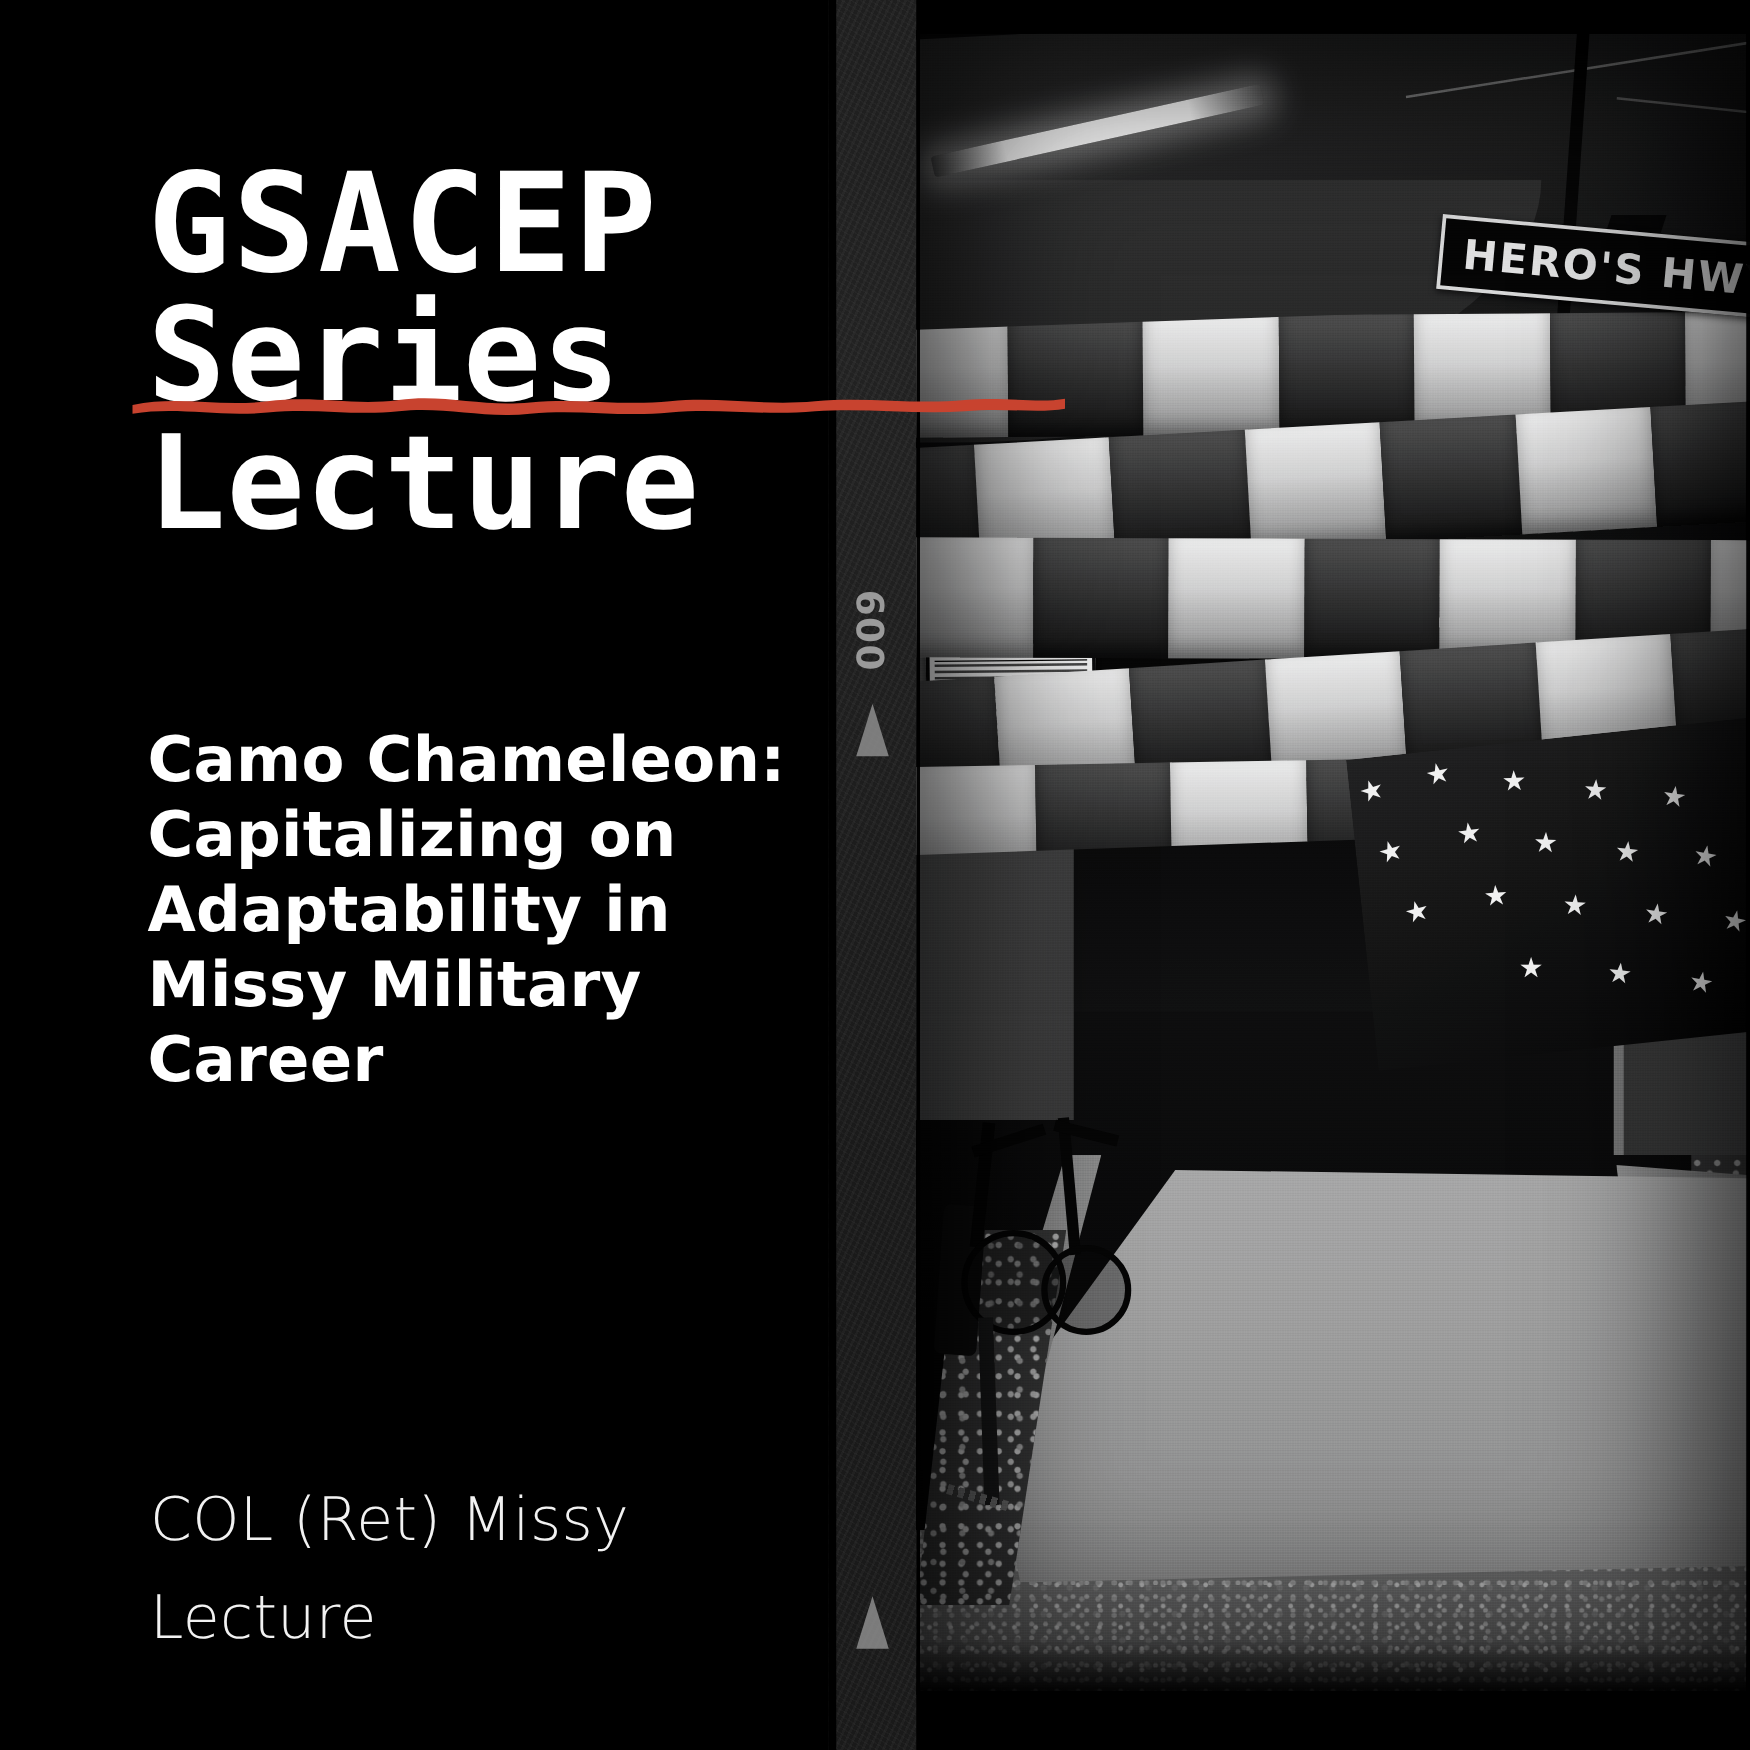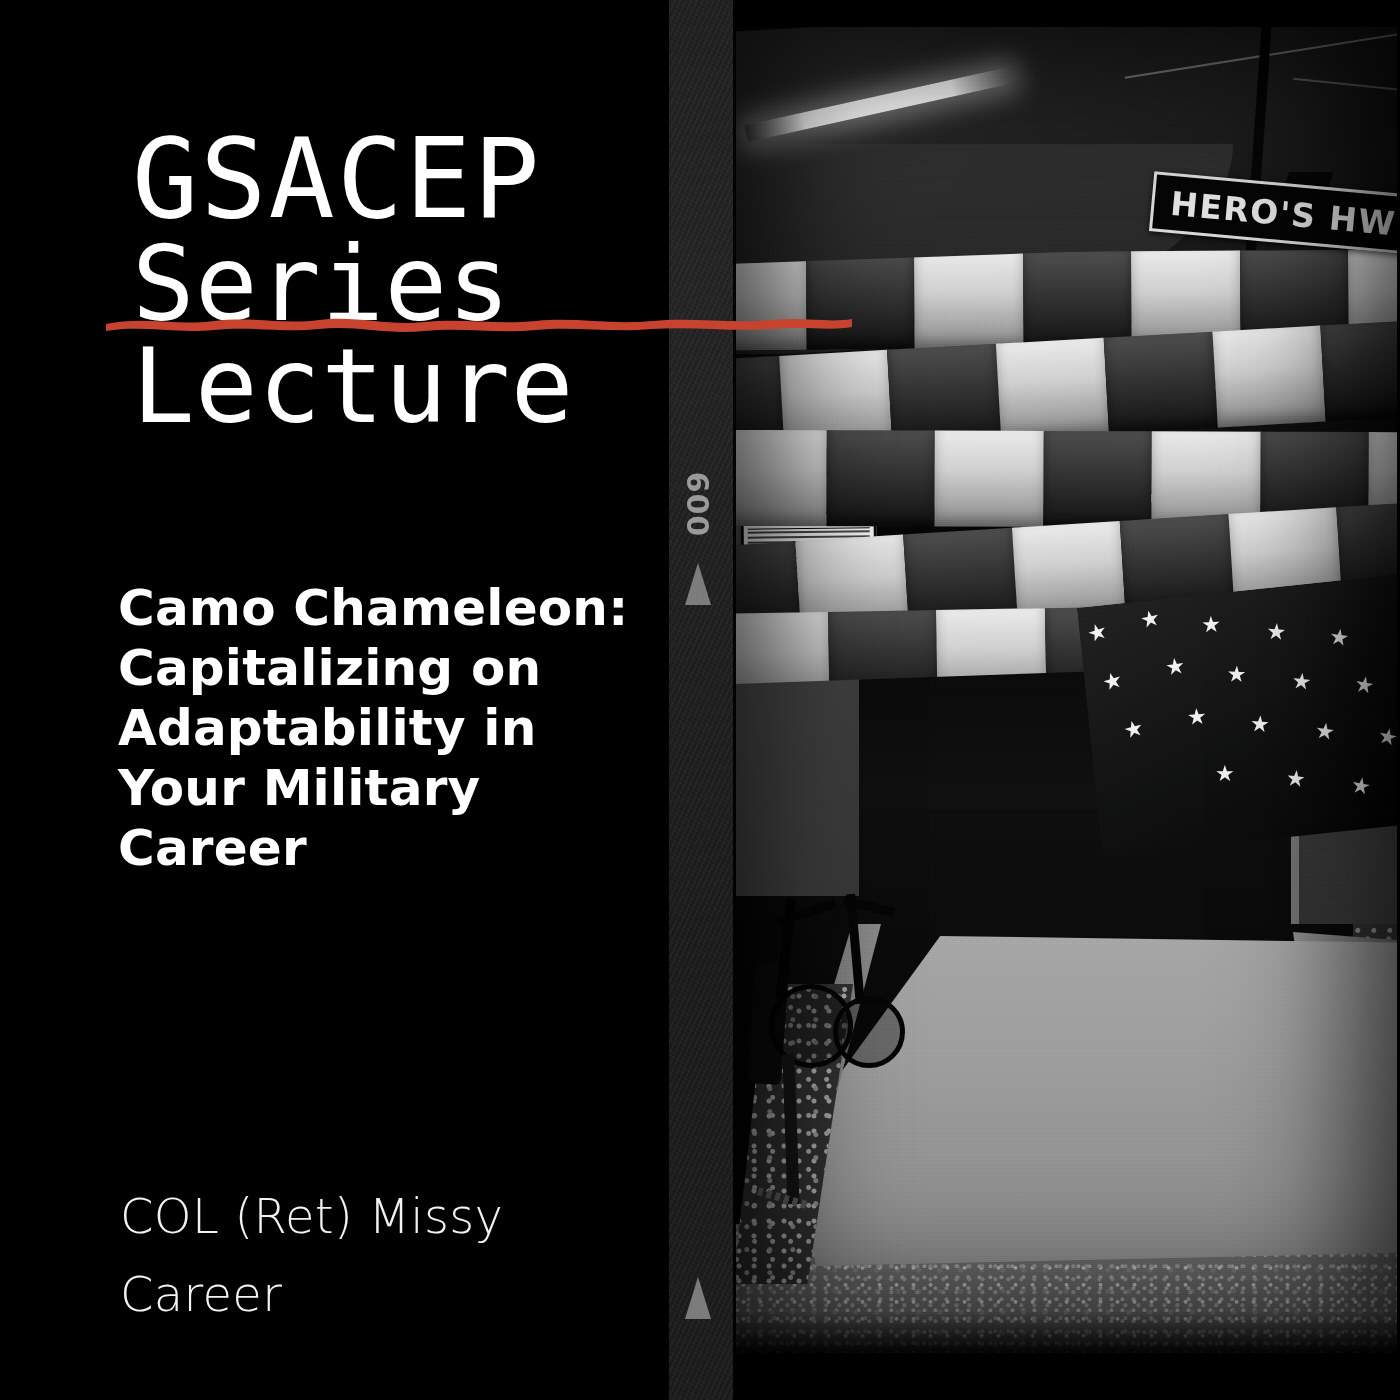--- a/index.html
+++ b/index.html
@@ -4,23 +4,23 @@
 <style>
   html,body{margin:0;padding:0;background:#000;}
   body{width:1400px;height:1400px;overflow:hidden;font-family:"Liberation Sans",sans-serif;}
 
   #poster{position:relative;width:1400px;height:1400px;background:#000;overflow:hidden;}
 
   
   .left-panel{position:absolute;left:0;top:0;width:665px;height:1400px;background:#000;}
 
   .series-title{
-    position:absolute;left:132px;top:126px;width:540px;
+    position:absolute;left:118px;top:126px;width:540px;
     font-family:"DejaVu Sans Mono","Liberation Mono",monospace;
-    font-weight:400;color:#ffffff;letter-spacing:0.5px;
+    font-weight:700;color:#ffffff;letter-spacing:0.5px;
     line-height:0.98;
   }
   .series-title .tl{display:block;white-space:nowrap;}
   .tl-1{font-size:110px;letter-spacing:2px;}
   .tl-2{font-size:104px;position:relative;display:block;}
   .tl-3{font-size:104px;}
 
   
   .strike{
     position:absolute;left:104px;top:310px;width:750px;height:22px;
@@ -285,23 +285,23 @@
     <div class="strike">
       <svg viewBox="0 0 750 22" preserveAspectRatio="none" aria-hidden="true">
         <path d="M2,14 C40,6 70,16 110,11 C150,6 178,15 215,10 C252,5 282,16 320,12
                  C360,8 392,15 432,11 C472,7 506,15 548,11 C590,7 628,14 668,10
                  C700,7 726,13 748,9 L748,17 C726,21 700,16 668,19 C628,22 590,16 548,19
                  C506,23 472,16 432,20 C392,24 360,17 320,21 C282,25 252,15 215,19
                  C178,23 150,16 110,20 C70,24 40,15 2,21 Z" fill="#c8432f"></path>
       </svg>
     </div>
 
-    <div class="talk-title">Camo Chameleon: Capitalizing on Adaptability in Your Military Career</div>
-
-    <div class="speaker">COL (Ret) Missy Career</div>
+    <div class="talk-title">Camo Chameleon: Capitalizing on Adaptability in Missy Military Career</div>
+
+    <div class="speaker">COL (Ret) Missy Lecture</div>
   </div>
 
   <div class="filmstrip">
     <div class="edge-l"></div>
     <div class="film-code">009</div>
     <div class="film-tri t1"></div>
     <div class="film-tri t2"></div>
   </div>
 
   <div class="photo">

